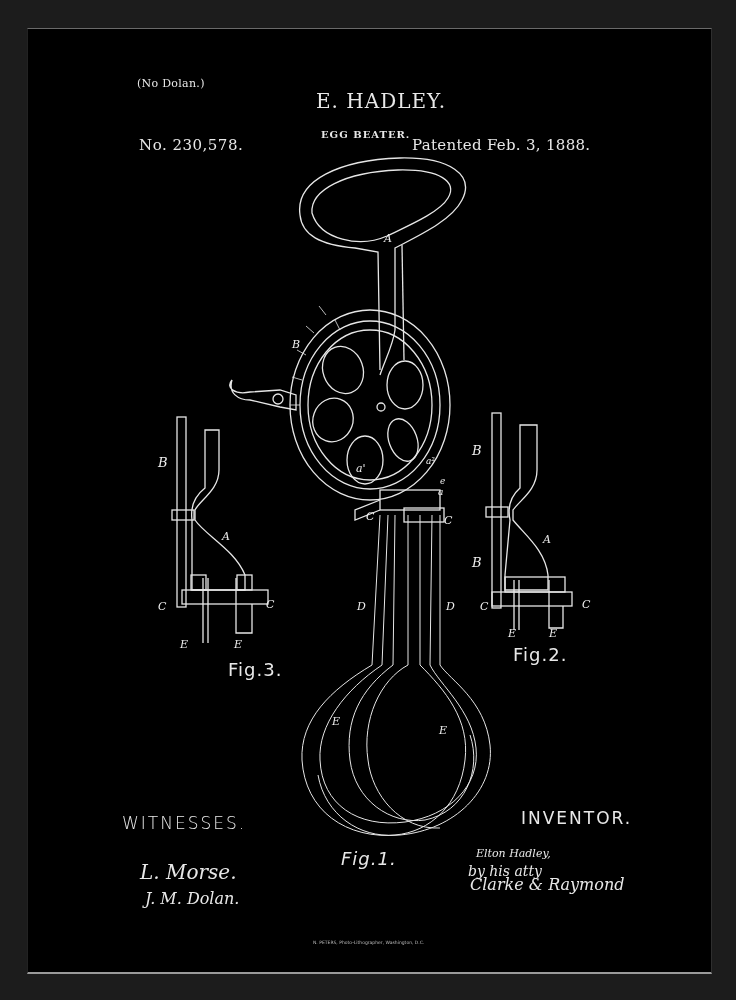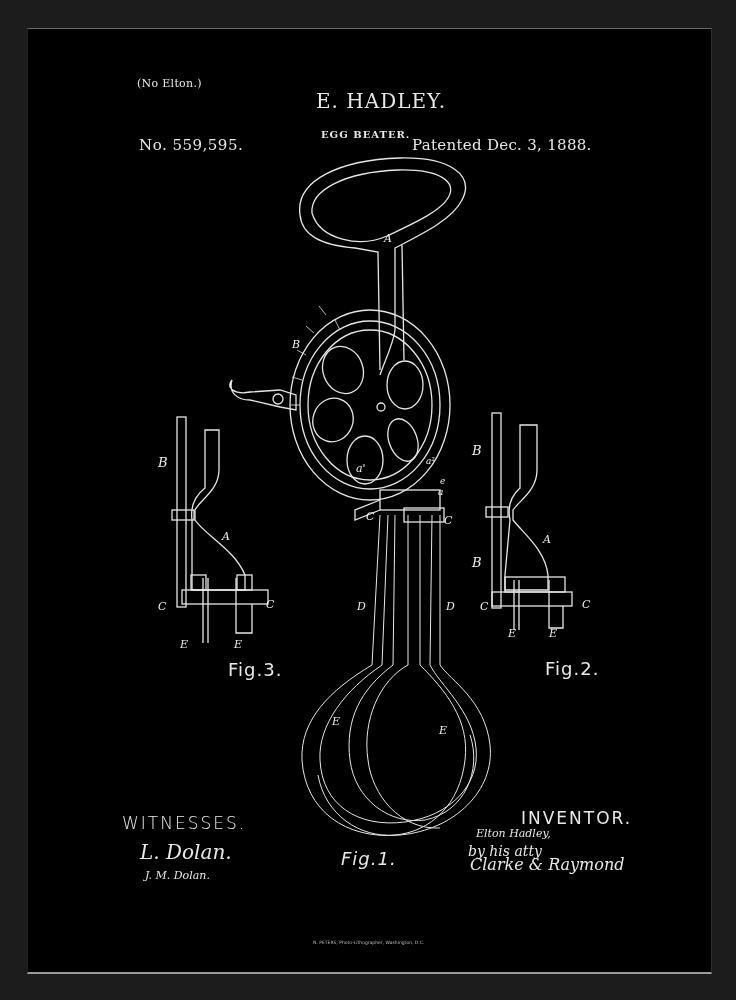--- a/index.html
+++ b/index.html
@@ -8,45 +8,45 @@
   .mat { position:absolute; left:27px; top:28px; width:683px; height:943px; background:#000; 
          border-top:1px solid #6a6a6a; border-bottom:2px solid #9a9a9a; border-right:1px solid #2e2e2e; border-left:1px solid #222; }
   .txt { position:absolute; color:#e8e8e8; white-space:nowrap; }
   .nomodel { left:137px; top:77px; font-size:11px; letter-spacing:0.3px; }
   .inventor-name { left:316px; top:89px; font-size:20px; letter-spacing:1px; }
   .subject { left:321px; top:116px; font-size:10px; letter-spacing:1px; font-weight:bold;margin-top:13px; }
   .patno { left:139px; top:136px; font-size:15px; letter-spacing:0.5px; }
   .patdate { left:412px; top:136px; font-size:15px; letter-spacing:0.3px; }
   .fig { font-family:"DejaVu Sans", sans-serif; font-size:18px; letter-spacing:1px; }
   .fig3 { left:180px; top:659px;margin-left:48px; }
-  .fig2 { left:513px; top:658px;margin-left:32px; }
+  .fig2 { left:513px; top:644px; }
   .fig1 { left:341px; top:848px;font-style:italic; }
   .witnesses { left:122px; top:813px; font-family:"DejaVu Sans", sans-serif; font-size:17px; letter-spacing:2px; font-weight:300;text-align:right; }
   .inventor-lbl { left:521px; top:808px; font-family:"DejaVu Sans", sans-serif; font-size:17px; letter-spacing:2px; }
-  .sig { font-family:"DejaVu Serif", serif; font-style:italic; }
+  .sig { font-family:"DejaVu Serif", serif; font-style:italic;margin-top:20px; }
   .sig1 { left:140px; top:840px; font-size:20px; }
-  .sig2 { left:145px; top:869px; font-size:11px; }
+  .sig2 { left:145px; top:869px; font-size:16px; }
   .sig3 { left:476px; top:827px; font-size:11px; }
   .sig4 { left:468px; top:843px; font-size:14px; }
   .sig5 { left:470px; top:855px; font-size:16px; }
   .printer { left:313px; top:940px; font-size:4.5px; color:#bbb; font-family:"DejaVu Sans", sans-serif; }
   .lbl { position:absolute; color:#eee; font-family:"DejaVu Serif", serif; font-style:italic; font-size:11px; }
   svg.drawing { position:absolute; left:0; top:0; }
 </style>
 </head>
 <body>
 
 <div class="frame"></div>
 <div class="mat"></div>
 
-<div class="txt nomodel">(No Elton.)</div>
+<div class="txt nomodel">(No Dolan.)</div>
 <div class="txt inventor-name">E. HADLEY.</div>
 <div class="txt subject">EGG BEATER.</div>
-<div class="txt patno">No. 559,595.</div>
-<div class="txt patdate">Patented Dec. 3, 1888.</div>
+<div class="txt patno">No. 230,578.</div>
+<div class="txt patdate">Patented Feb. 3, 1888.</div>
 
 <svg class="drawing" width="736" height="1000" viewBox="0 0 736 1000">
   <g fill="none" stroke="#e6e6e6" stroke-width="1.3">
 
     <g>
       <path d="M300 215 C 295 180, 340 160, 400 158 C 450 157, 475 175, 462 200 C 452 220, 420 235, 395 248 L 395 330 C 393 345, 385 360, 380 375"></path>
       <path d="M312 213 C 310 190, 345 172, 398 170 C 440 169, 458 182, 448 198 C 440 212, 410 225, 387 236 C 360 248, 320 240, 312 213 Z"></path>
       <path d="M300 215 C 302 235, 320 245, 355 248 L 378 252 L 380 370"></path>
       <path d="M402 245 L 404 360"></path>
     </g>
@@ -131,20 +131,20 @@
 <span class="lbl" style="left:480px;top:600px">C</span>
 <span class="lbl" style="left:582px;top:598px">C</span>
 <span class="lbl" style="left:508px;top:627px">E</span>
 <span class="lbl" style="left:549px;top:627px">E</span>
 
 <div class="txt fig fig3">Fig.3.</div>
 <div class="txt fig fig2">Fig.2.</div>
 <div class="txt fig fig1">Fig.1.</div>
 
 <div class="txt witnesses">WITNESSES.</div>
-<div class="txt sig sig1">L. Dolan.</div>
+<div class="txt sig sig1">L. Morse.</div>
 <div class="txt sig sig2">J. M. Dolan.</div>
 <div class="txt inventor-lbl">INVENTOR.</div>
 <div class="txt sig sig3">Elton Hadley,</div>
 <div class="txt sig sig4">by his atty</div>
 <div class="txt sig sig5">Clarke &amp; Raymond</div>
 
 <div class="txt printer">N. PETERS, Photo-Lithographer, Washington, D.C.</div>
 
 </body></html>

